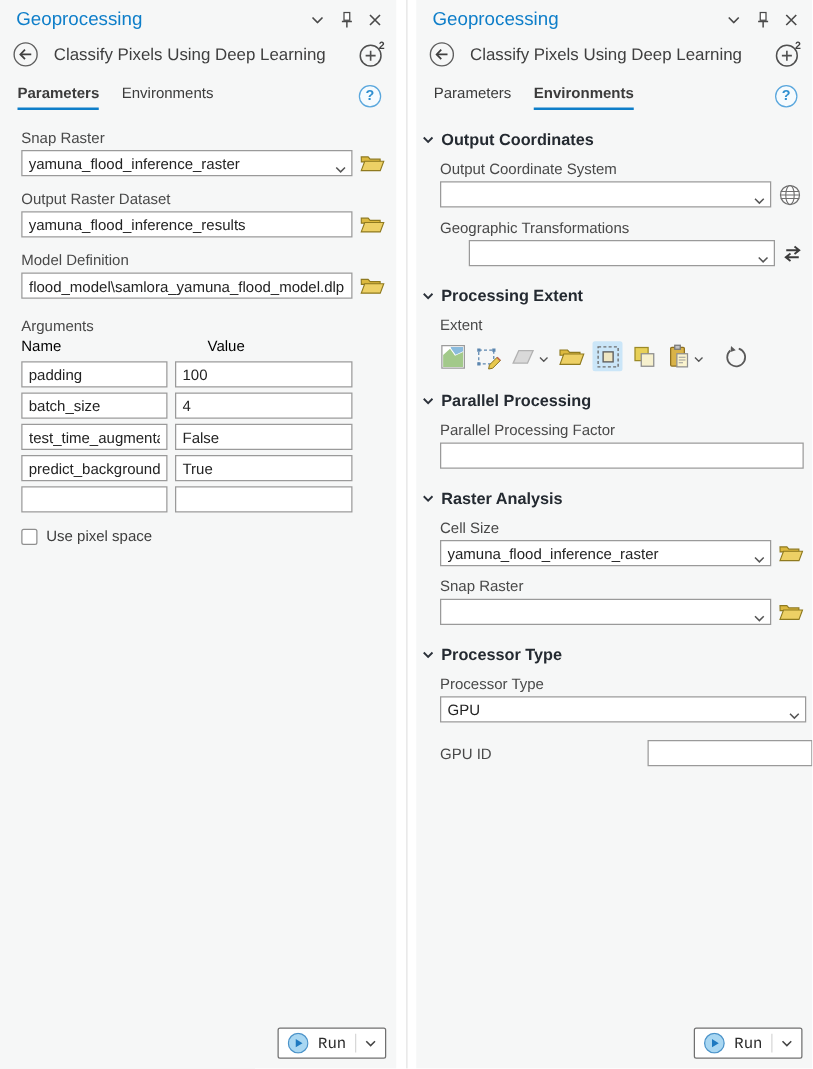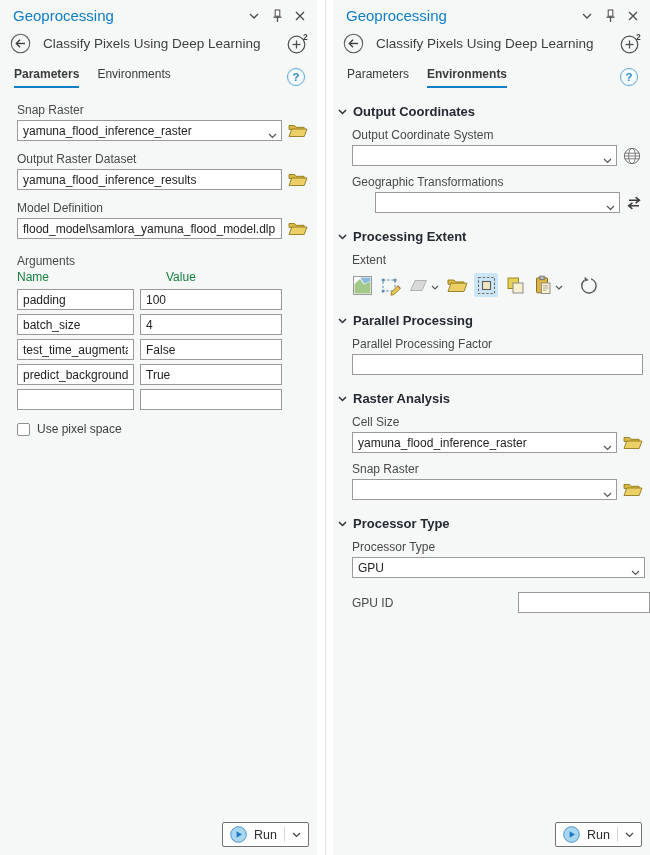--- a/index.html
+++ b/index.html
@@ -33,21 +33,21 @@
   .tb{height:21px;box-sizing:border-box;border:1px solid #9a9a9a;background:#fff;border-radius:0;
       font-family:inherit;font-size:12px;color:#232323;padding:0 5px;outline:none;white-space:nowrap;overflow:hidden;}
   .dd{position:relative;display:inline-block;}
   .dd .tb{width:100%;padding-right:18px;}
   .dd-chev{position:absolute;right:5px;top:8px;pointer-events:none;}
   .icon-btn{border:none;background:transparent;padding:0;margin-left:6px;display:flex;align-items:center;cursor:pointer;}
   .w-main{width:266px;}
 
   
   .arg-label{margin:15px 0 2px 0;color:#494949;}
-  .arg-cols{position:relative;height:15px;margin-bottom:3px;color:#15803d;}
+  .arg-cols{position:relative;height:15px;margin-bottom:3px;color:#000000;}
   .arg-col-name{position:absolute;left:0;}
   .arg-col-value{position:absolute;left:149px;}
   .arg-row{display:flex;margin-top:4px;}
   .arg-name{width:117px;}
   .arg-value{margin-left:6px;width:142px;}
 
   .check-row{display:flex;align-items:center;margin-top:12px;gap:7px;}
   .checkbox{width:13px;height:13px;border:1px solid #8f8f8f;background:#fff;border-radius:2px;box-sizing:border-box;}
 
   
@@ -64,21 +64,21 @@
   .gpu-input{width:132px;}
 
   
   .xtoolbar{display:flex;align-items:center;gap:5px;margin:6px 0 0 17px;}
   .xbtn{display:flex;align-items:center;justify-content:center;height:24px;min-width:24px;border:none;
         background:transparent;padding:0 1px;border-radius:2px;cursor:pointer;}
   .xbtn.active{background:#cbe6f8;}
   .xbtn .chev{margin-left:3px;}
 
   
-  .run-row{position:absolute;right:8px;bottom:8px;}
+  .run-row{position:absolute;right:8px;bottom:8px;font-family:Liberation Mono, monospace;}
   .run-btn{display:flex;align-items:center;height:25px;background:#fff;border:1px solid #707070;border-radius:2px;
            padding:0 7px;gap:7px;font-family:inherit;font-size:12.5px;color:#2c2c2c;cursor:pointer;}
   .run-sep{width:1px;height:15px;background:#d8d8d8;}
 </style>
 </head>
 <body>
 
 <div class="app">
 
   <section class="pane" style="left:0;">

